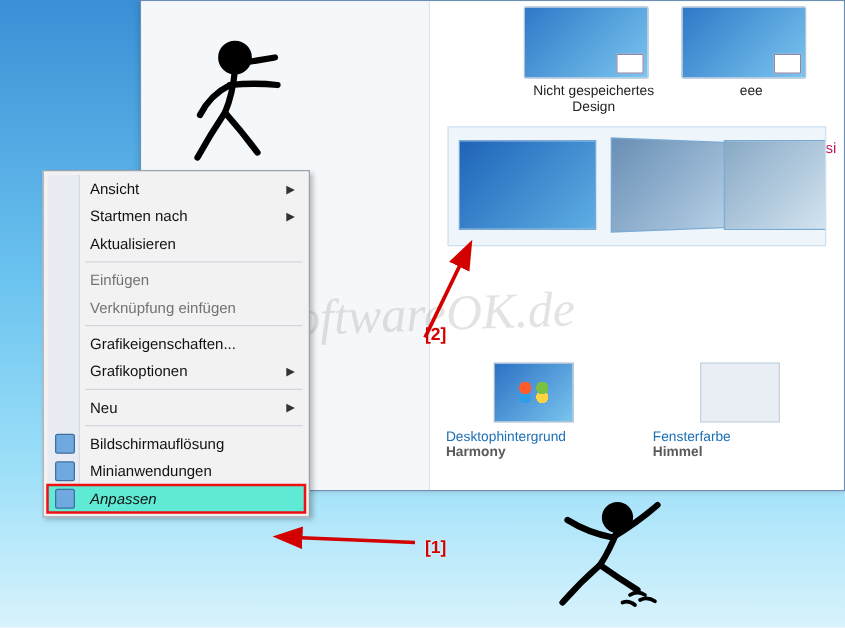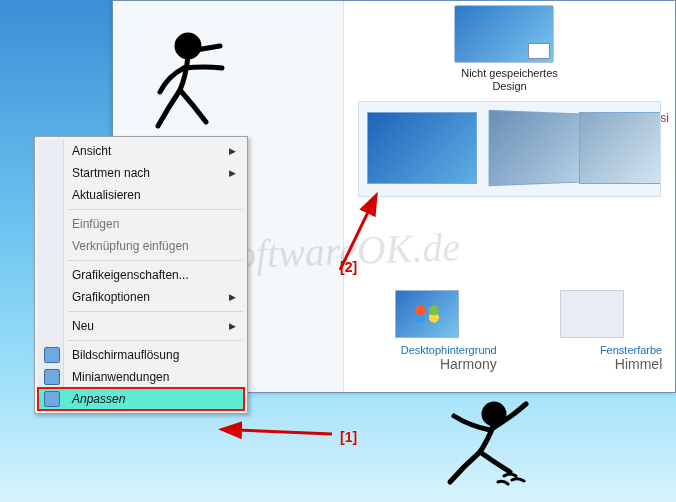--- a/index.html
+++ b/index.html
@@ -23,21 +23,21 @@
   .pz-left {
     position:absolute; left:0; top:0; bottom:0; width:230px;
     background:#f4f8fb;
   }
   .pz-right {
     position:absolute; left:230px; right:0; top:0; bottom:0;
     background:#ffffff;
     border-left:1px solid #dce5ee;
     overflow:hidden;
   }
-  .thumb-row { display:flex; gap:14px; padding:0 18px 6px; justify-content:center; }
+  .thumb-row { display:flex; gap:14px; padding:0 18px 6px; justify-content:flex-end; }
   .thumb {
     width:100px; height:58px; border:1px solid #b0c4d8;
     background: linear-gradient(135deg,#2f78c8,#7bc6ef);
     position:relative; border-radius:2px;
   }
   .thumb .mini {
     position:absolute; right:3px; bottom:3px; width:22px; height:16px;
     background:#fff; border:1px solid #88a;
   }
   .t-label { text-align:center; font-size:11px; color:#222; margin-top:4px; line-height:1.2; }
@@ -54,36 +54,36 @@
     border:1px solid #7aa9d4;
     background:linear-gradient(135deg,#1e63b8,#5faee4);
   }
   .right-link {
     position:absolute; right:6px; top:110px; color:#be185d; font-size:12px;
   }
   .bottom-row{
     position:absolute; left:0; right:0; bottom:0; height:110px;
     display:flex; justify-content:space-around; align-items:flex-start; padding-top:8px;
   }
-  .bottom-item{ text-align:right; width:140px;}
+  .bottom-item{ text-align:left; width:140px;}
   .bottom-thumb{
     width:64px; height:48px; margin:0 auto 6px;
     border:1px solid #9fb8cf; background:linear-gradient(135deg,#2d71c4,#79c4ee);
     position:relative;
   }
   .bottom-thumb.win::after{
     content:""; position:absolute; inset:14px;
     background:
       radial-gradient(circle at 30% 30%, #ff5b2e 0 5px, transparent 5px),
       radial-gradient(circle at 70% 30%, #7ac142 0 5px, transparent 5px),
       radial-gradient(circle at 30% 70%, #2e9ee6 0 5px, transparent 5px),
       radial-gradient(circle at 70% 70%, #ffd23f 0 5px, transparent 5px);
   }
   .bi-title{ color:#1b6fb5; font-size:11px;}
-  .bi-sub  { color:#5a5a5a; font-size:14px;}
+  .bi-sub  { color:#5a5a5a; font-size:11px;font-weight:bold;}
   .left-links{
     position:absolute; left:0; bottom:18px; width:100%; padding-left:28px;
     display:flex; flex-direction:column; gap:6px;
   }
   .left-link{ color:#1b6fb5; font-size:11px; }
 
   
   .ctx {
     position:absolute; left:34px; top:136px; width:214px;
     background:#f2f2f2; border:1px solid #9aa3ad; padding:3px;
@@ -147,20 +147,26 @@
      </div>
   </div>
   <div class="pz-right">
 
      <div class="thumb-row" style="padding-top:4px;">
        <div style="width:112px;">
          <div class="thumb">
             <div class="mini"></div>
           </div>
          <div class="t-label">Nicht gespeichertes Design</div>
+       </div>
+       <div style="width:112px;">
+         <div class="thumb">
+            <div class="mini"></div>
+          </div>
+         <div class="t-label">eee</div>
        </div>
      </div>
 
      <span class="right-link">Desi</span>
 
 
      <div class="aero-strip">
        <div class="th sel" style="left:8px;"></div>
        <div class="th" style="left:130px; transform:perspective(300px) rotateY(18deg); background:linear-gradient(135deg,#6a8fb5,#bcd6ea);"></div>
        <div class="th" style="left:220px; width:90px; background:linear-gradient(135deg,#88a9c5,#d7e7f3);"></div>

